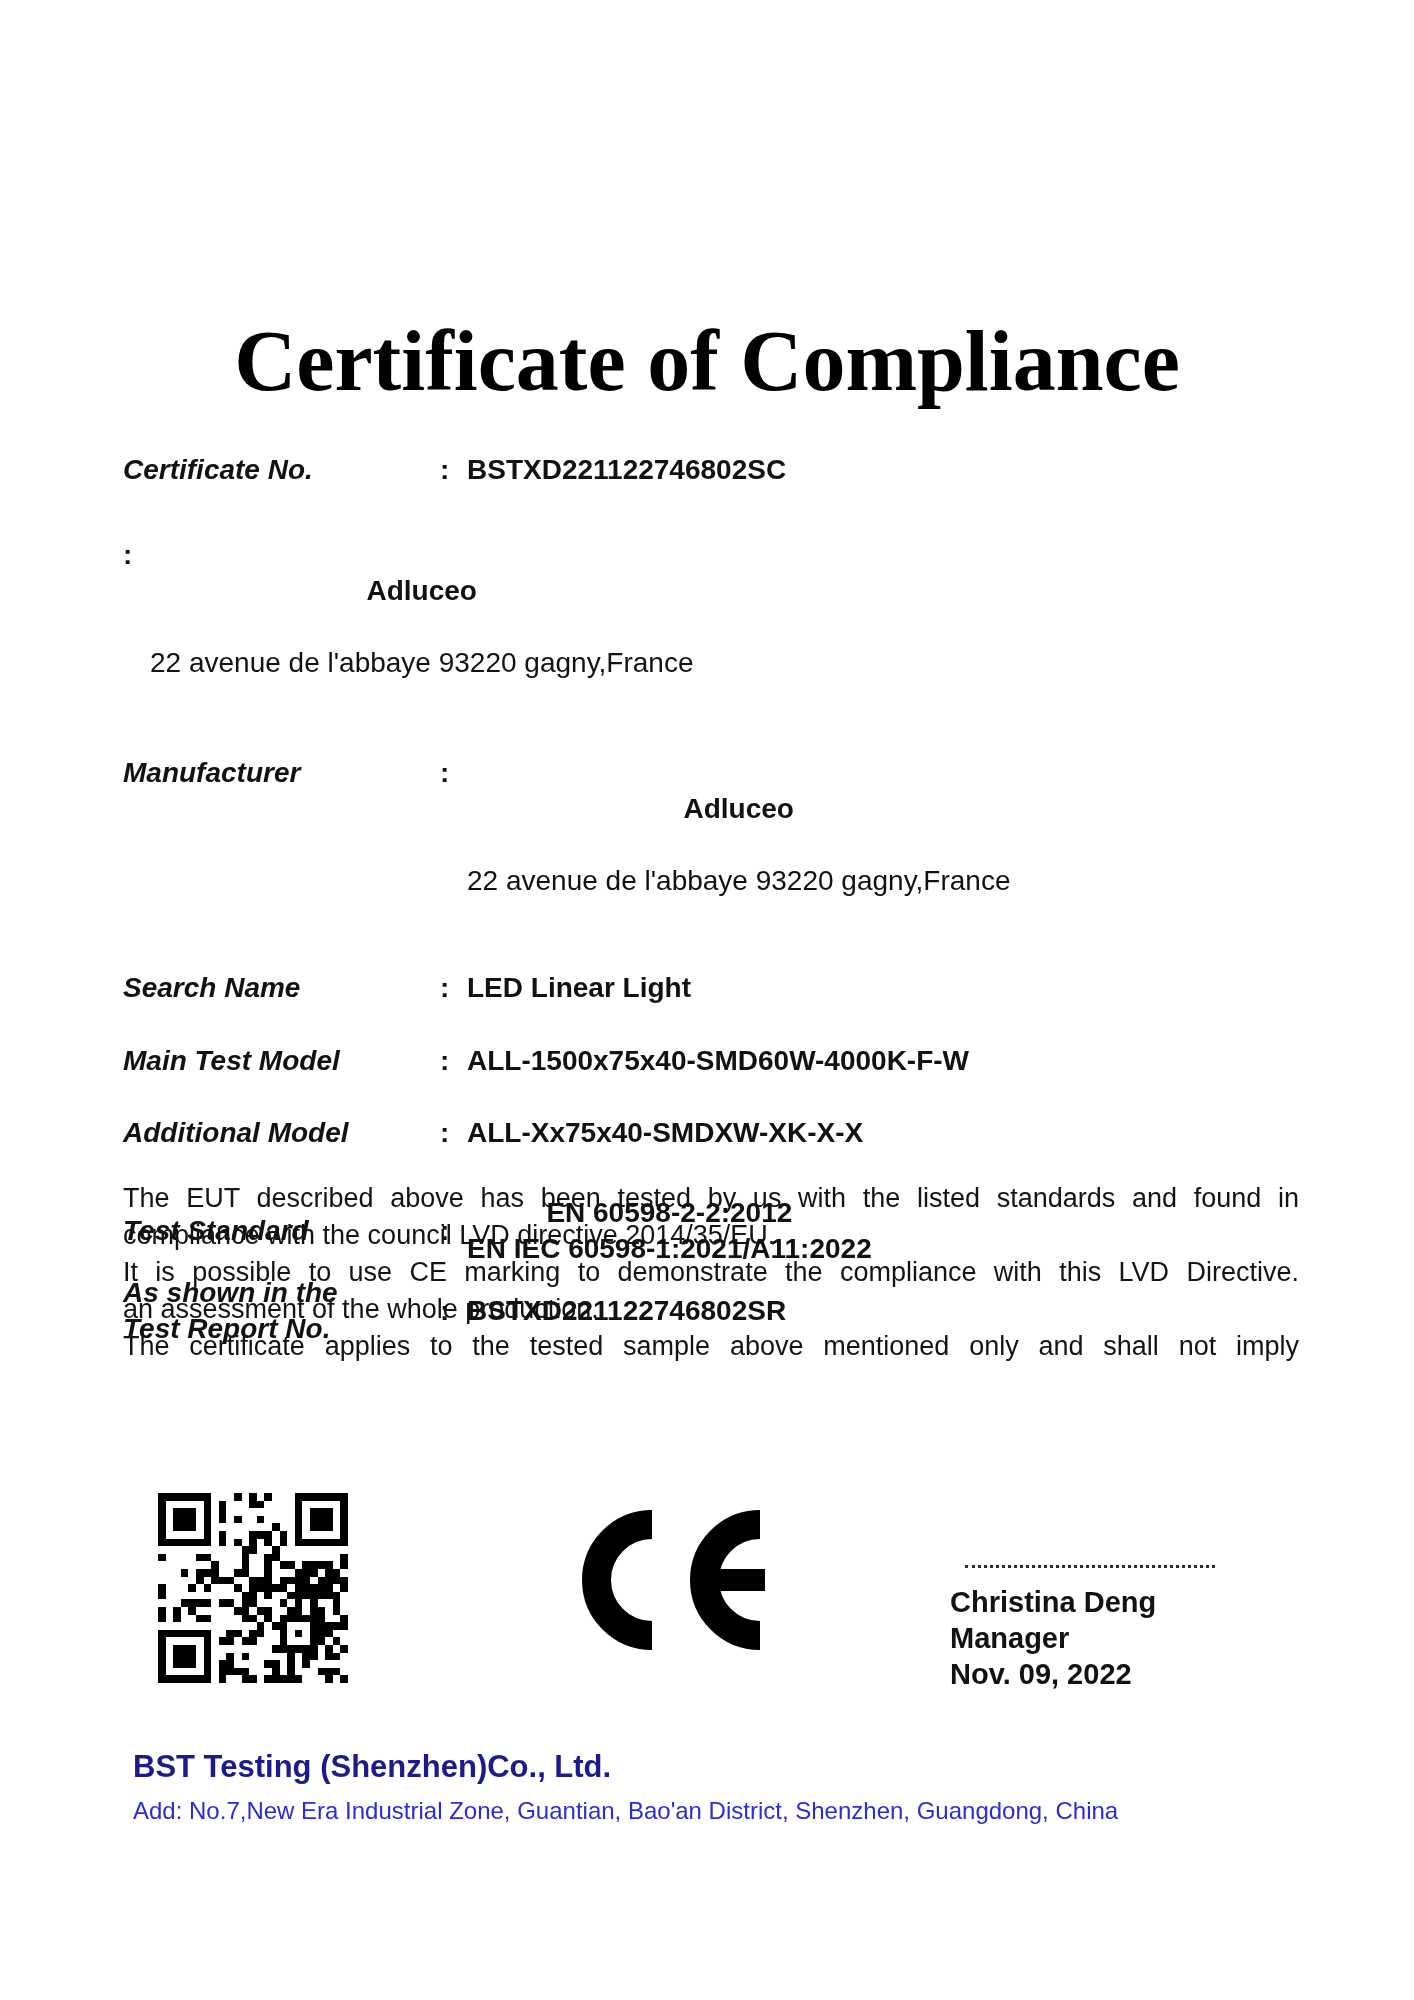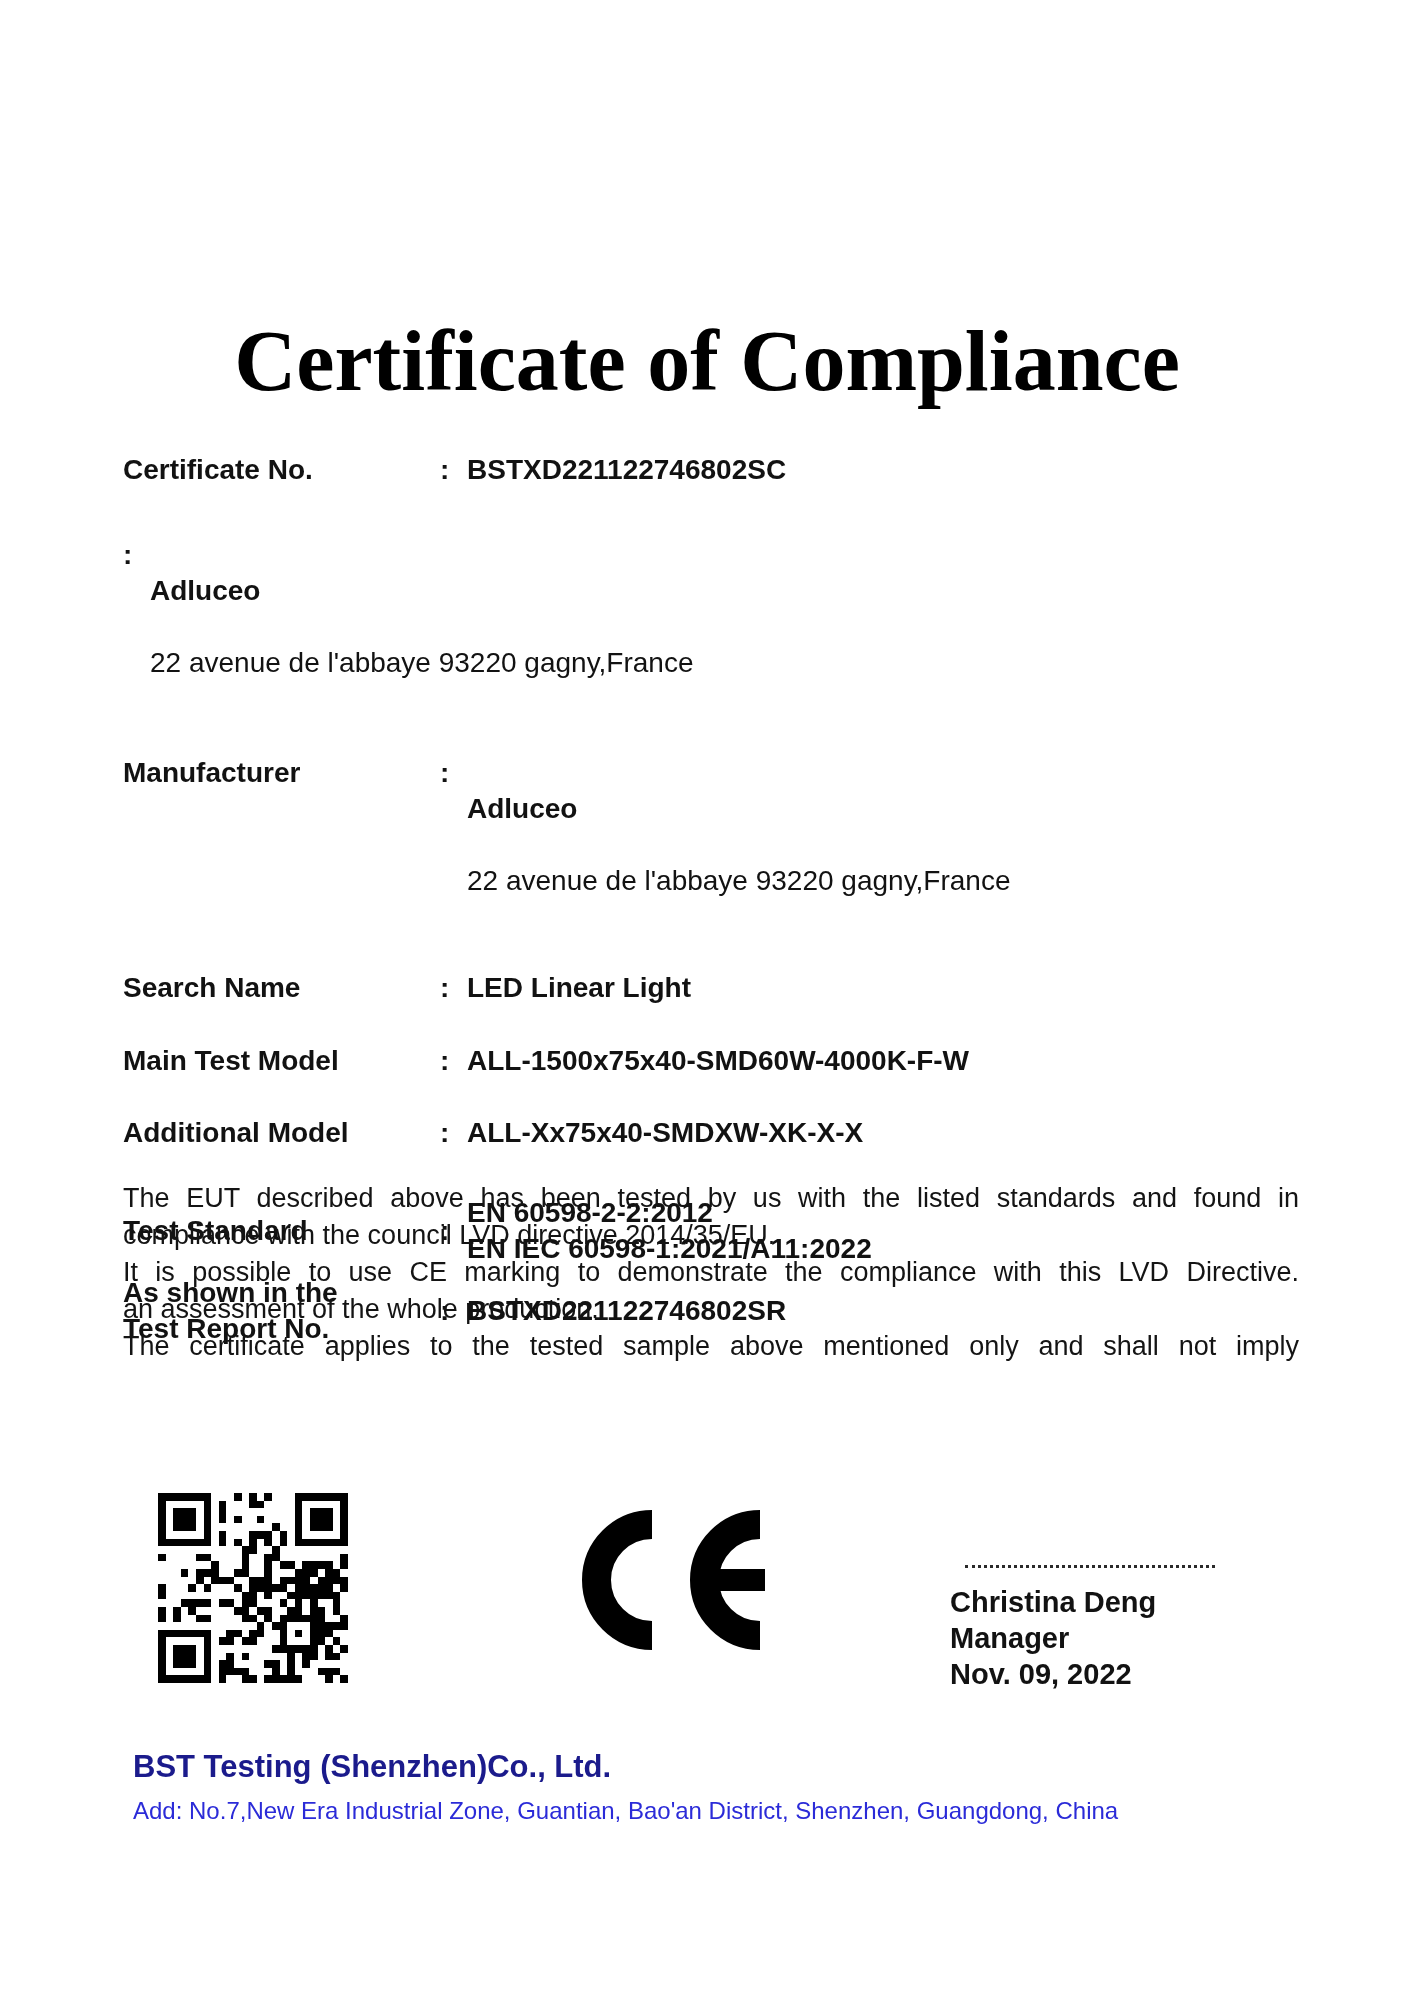--- a/index.html
+++ b/index.html
@@ -25,23 +25,23 @@
     color:#000000;
     letter-spacing:0px;
   }
   
   .fields{
     position:absolute;
     top:452px; left:123px; right:100px;
     font-size:28px; line-height:36px;
   }
   .frow{display:flex; align-items:flex-start;}
-  .flabel{width:317px; flex:none; font-weight:bold; white-space:pre-line;}
+  .flabel{width:317px; flex:none; font-weight:bold; white-space:pre-line;font-style:italic;}
   .fcolon{width:27px; flex:none; font-weight:bold;}
-  .fvalue{font-weight:bold; white-space:pre-line;}
+  .fvalue{font-weight:bold; white-space:pre-line;text-align:center;}
   .fsub{font-weight:normal;}
   .vc-lc .flabel,.vc-lc .fcolon{align-self:center;}
   .vc-cv .fcolon,.vc-cv .fvalue{align-self:center;}
   
   .bodytext{
     position:absolute;
     top:1180px; left:123px; width:1176px;
     font-size:27px; line-height:37px; color:#141414;
   }
   .pline{white-space:nowrap;}

